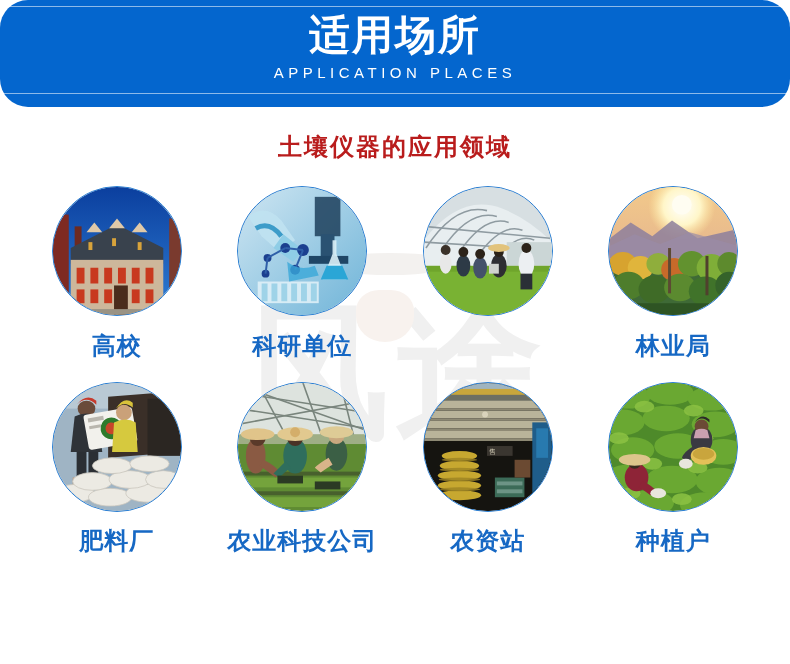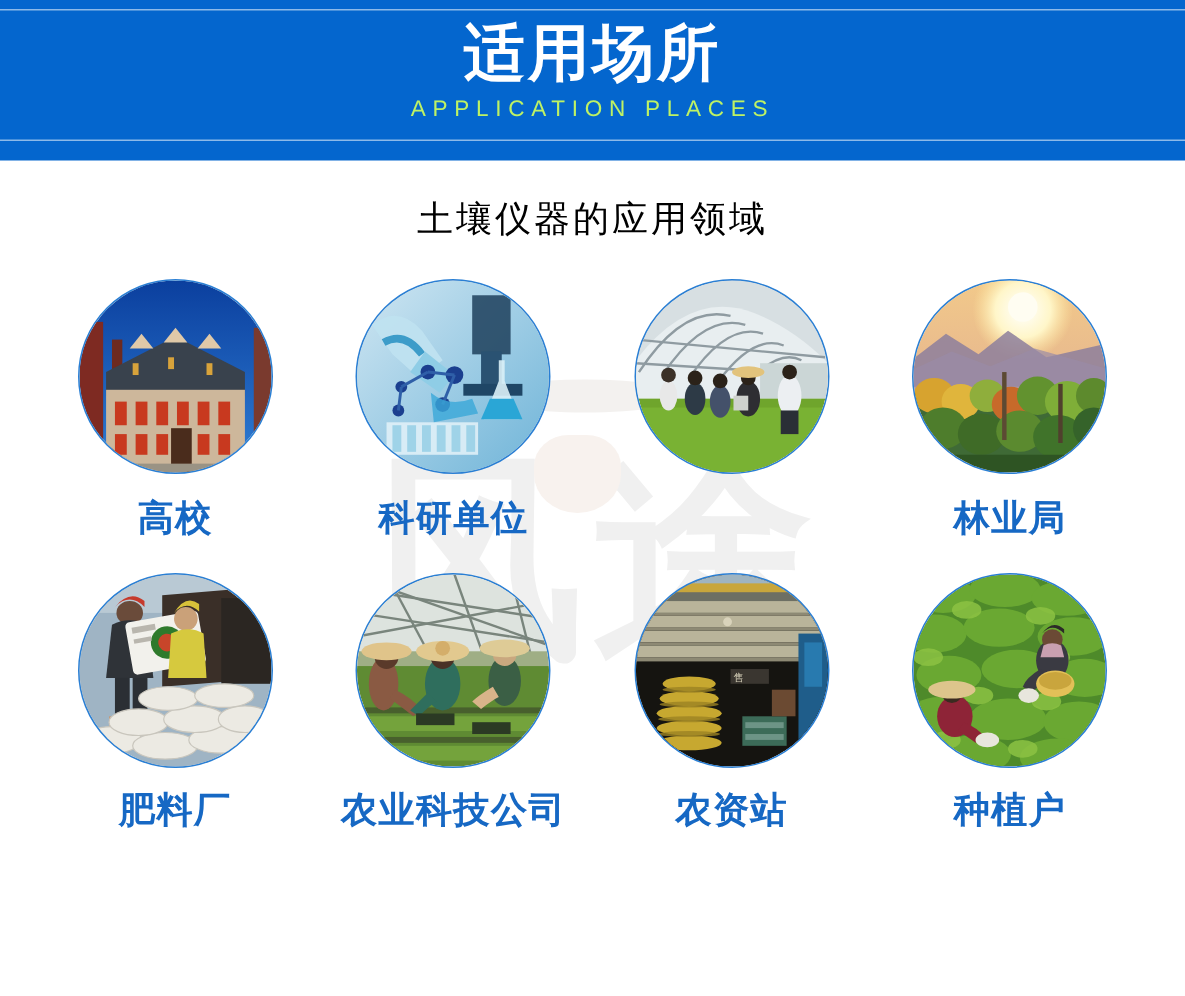--- a/index.html
+++ b/index.html
@@ -38,51 +38,53 @@
   }
 
   
   .header{
     position:relative;z-index:2;
     width:790px;height:107px;
     background:#0466ce;
     box-sizing:border-box;
     display:flex;flex-direction:column;align-items:center;
     justify-content:flex-start;
+    border-radius:28px;
   }
   .rule-top{
     position:absolute;left:0;top:6px;width:790px;height:1px;
     background:rgba(255,255,255,.55);
   }
   .rule-bottom{
     position:absolute;left:0;bottom:13px;width:790px;height:1px;
     background:rgba(255,255,255,.55);
   }
   .header-title{
     margin-top:12px;
     font-size:41px;line-height:46px;
     font-weight:bold;color:#ffffff;
     letter-spacing:2px;
   }
   .header-sub{
     margin-top:6px;
     font-size:15px;line-height:18px;
-    color:#bef264;
+    color:#ffffff;
     letter-spacing:4.5px;
     font-weight:400;
   }
 
   
   .section-heading{
     position:relative;z-index:2;
     text-align:center;
     margin-top:25px;
     font-size:24px;line-height:30px;
-    color:#000000;
+    color:#b91c1c;
     letter-spacing:2px;
+    font-weight:bold;
   }
 
   
   .grid{
     position:relative;z-index:2;
     margin-top:24px;
     display:grid;
     grid-template-columns:repeat(4,1fr);
     grid-row-gap:22px;
     padding:0 24px;

